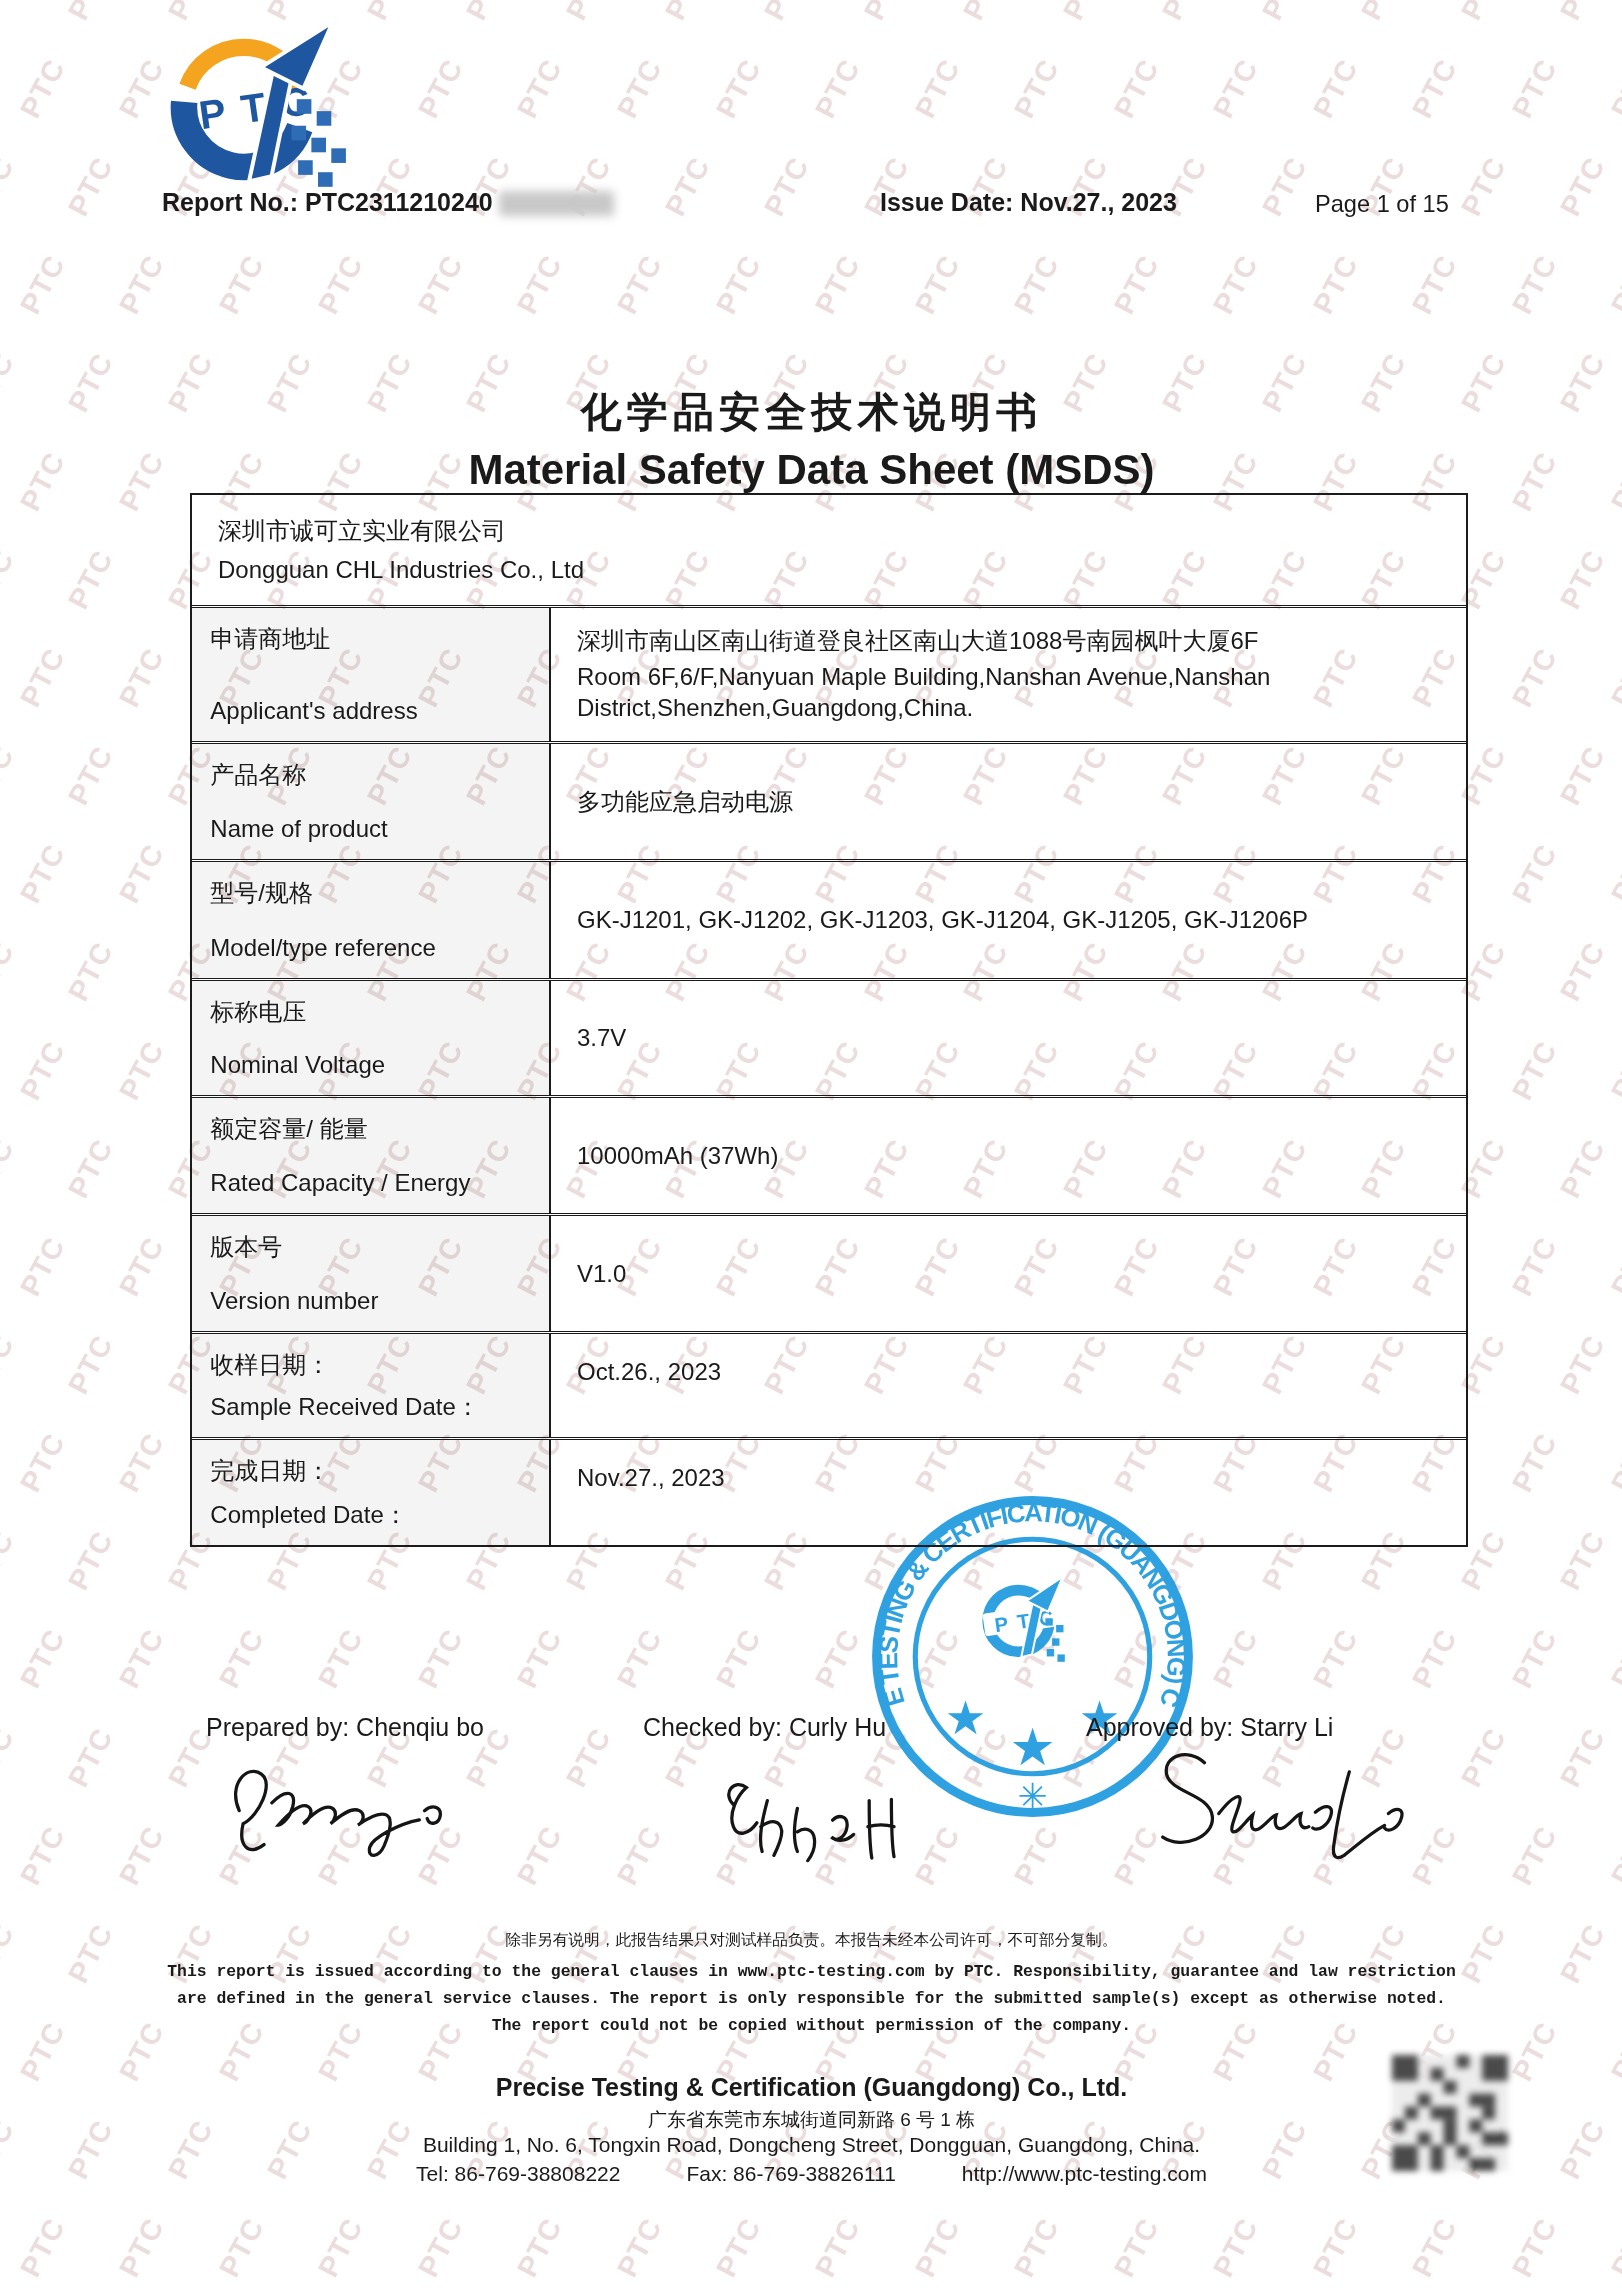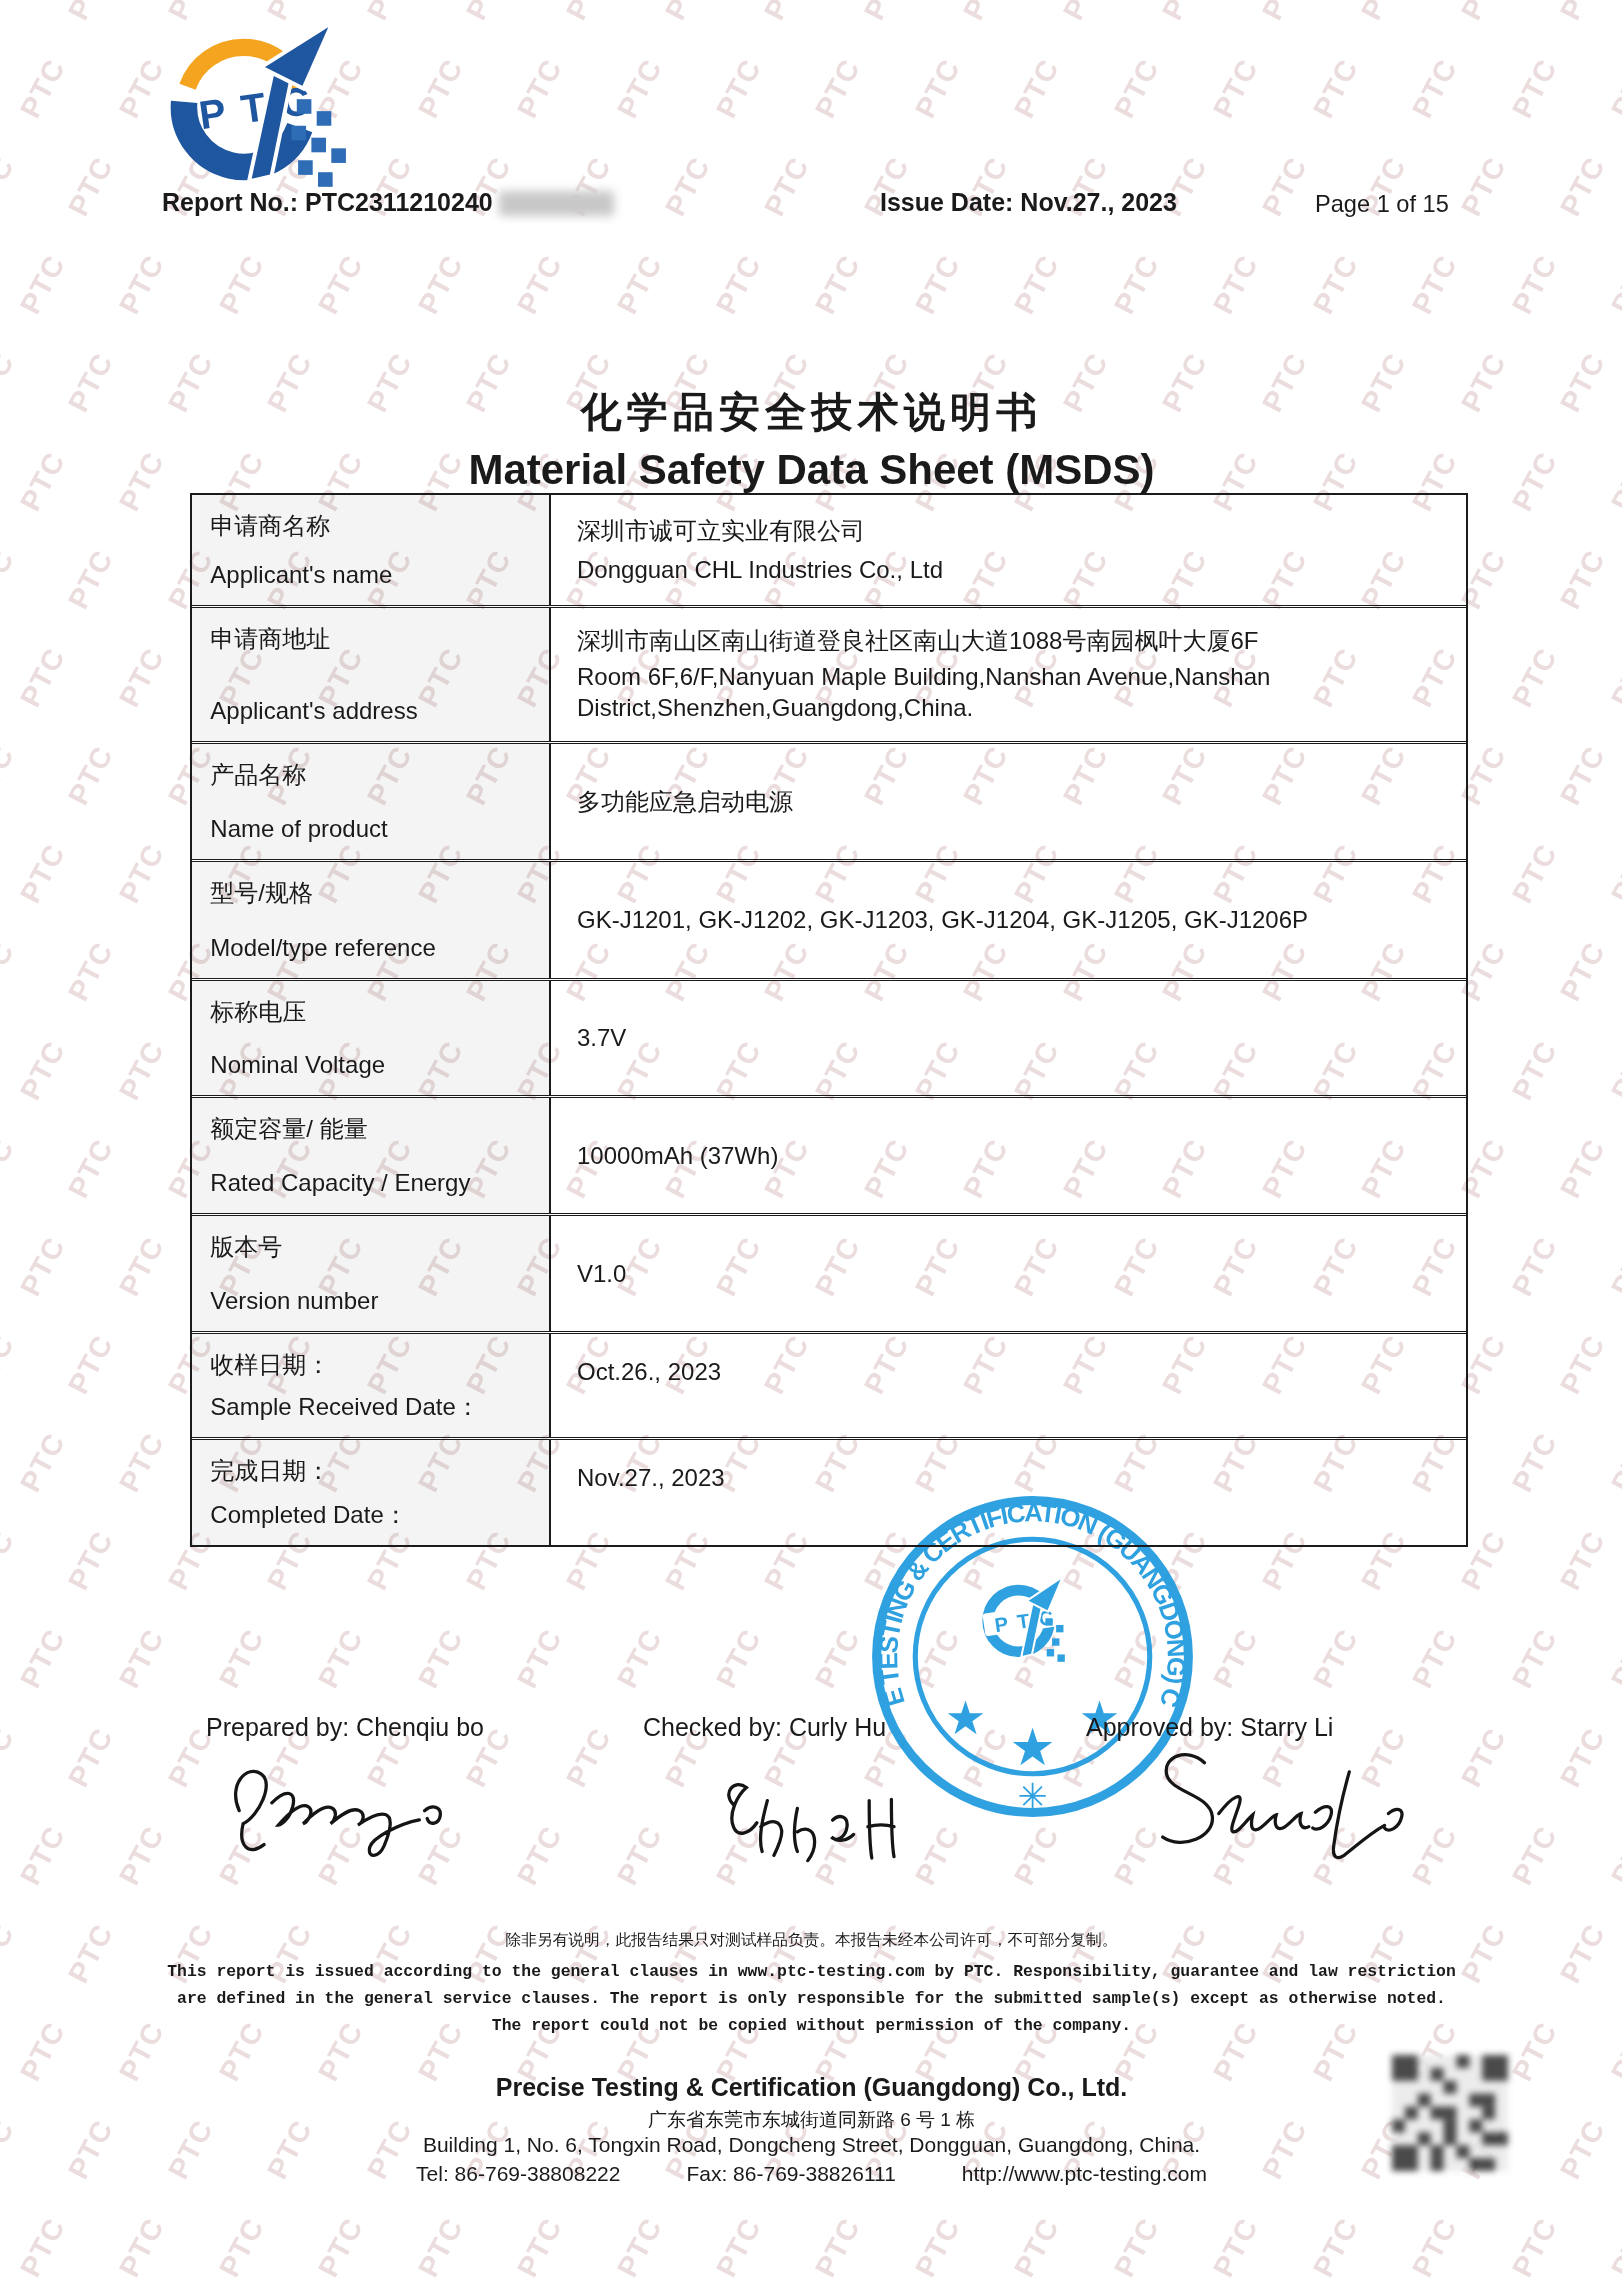--- a/index.html
+++ b/index.html
@@ -539,24 +539,20 @@
     <div class="issue-line"><span>Issue Date:</span>&nbsp;<span>Nov.27., 2023</span></div>
 
     <div class="page-line">Page 1 of 15</div>
 
     <div class="title-zh">化学品安全技术说明书</div>
     <div class="title-en">Material Safety Data Sheet (MSDS)</div>
 
     <div class="dtable">
 
       <div class="trow" style="min-height:110px">
-        <div class="tlabel">
-          <div>申请商名称</div>
-          <div>Applicant's name</div>
-        </div>
         <div class="tvalue">
           <div>深圳市诚可立实业有限公司</div>
           <div>Dongguan CHL Industries Co., Ltd</div>
         </div>
       </div>
 
       <div class="trow" style="min-height:133px">
         <div class="tlabel">
           <div>申请商地址</div>
           <div>Applicant's address</div>

